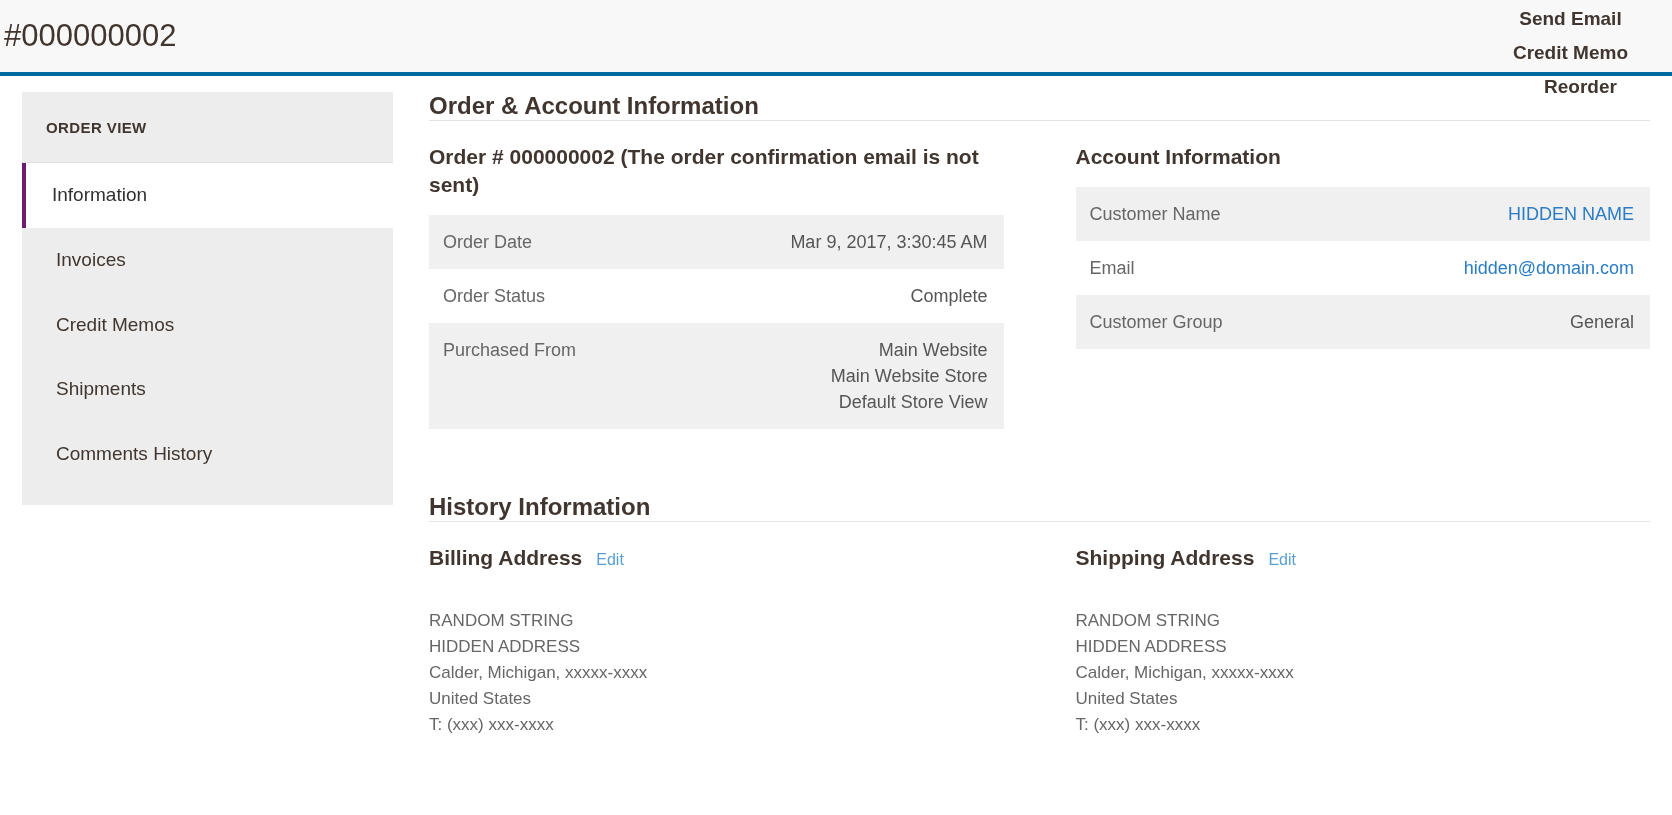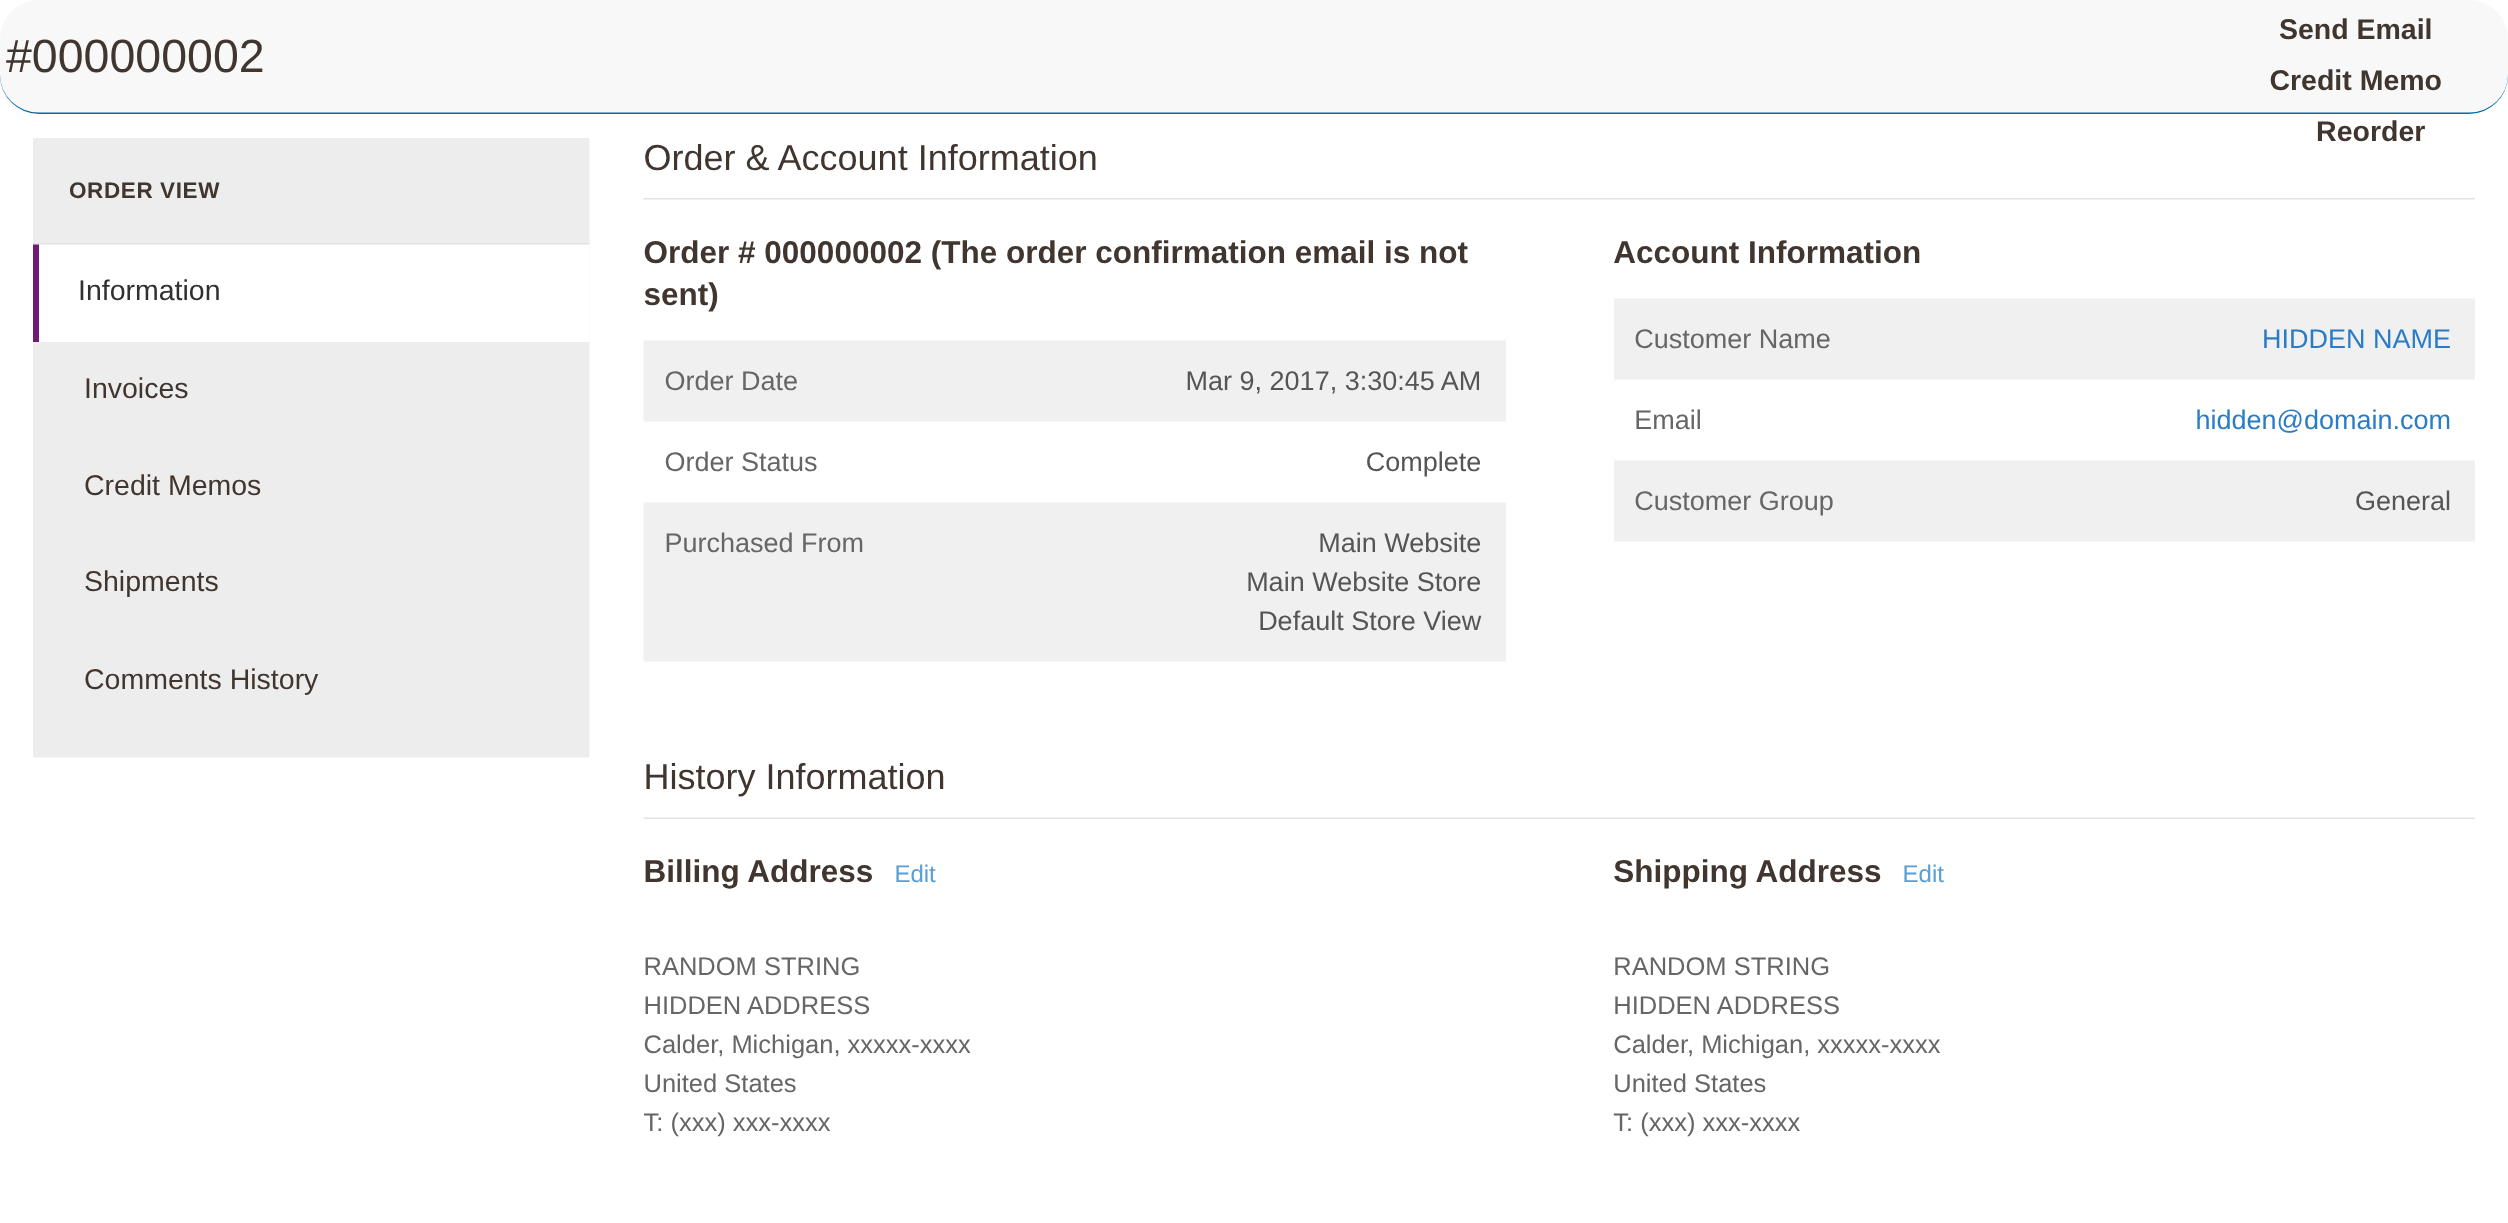--- a/index.html
+++ b/index.html
@@ -9,25 +9,24 @@
     background: #ffffff;
     font-family: "Liberation Sans", sans-serif;
     color: #333333;
     overflow: hidden;
   }
 
   
   .page-header {
     height: 76px;
     background: #f8f8f8;
-    border-bottom: 1px solid #0369a1;
+    border-bottom: 4px solid #0369a1;
     display: flex;
     align-items: center;
     padding: 0 0 0 4px;
-    border-radius: 26px;
   }
   .page-title {
     font-size: 31px;
     font-weight: 400;
     color: #41362f;
     letter-spacing: 0px;
     white-space: nowrap;
   }
   .header-actions {
     margin-left: auto;
@@ -99,23 +98,22 @@
   }
 
   
   .main {
     flex: 1;
     padding: 0 22px 0 36px;
     min-width: 0;
   }
   .section-title {
     font-size: 24px;
-    font-weight: 400;
-    color: #41362f;
-    padding-bottom: 12px;
+    font-weight: 700;
+    color: #41362f;
     border-bottom: 1px solid #e3e3e3;
     margin: 0 0 22px 0;
   }
   .section-title.address-title {
     margin-top: 64px;
   }
   .cols {
     display: flex;
     gap: 72px;
     align-items: flex-start;

